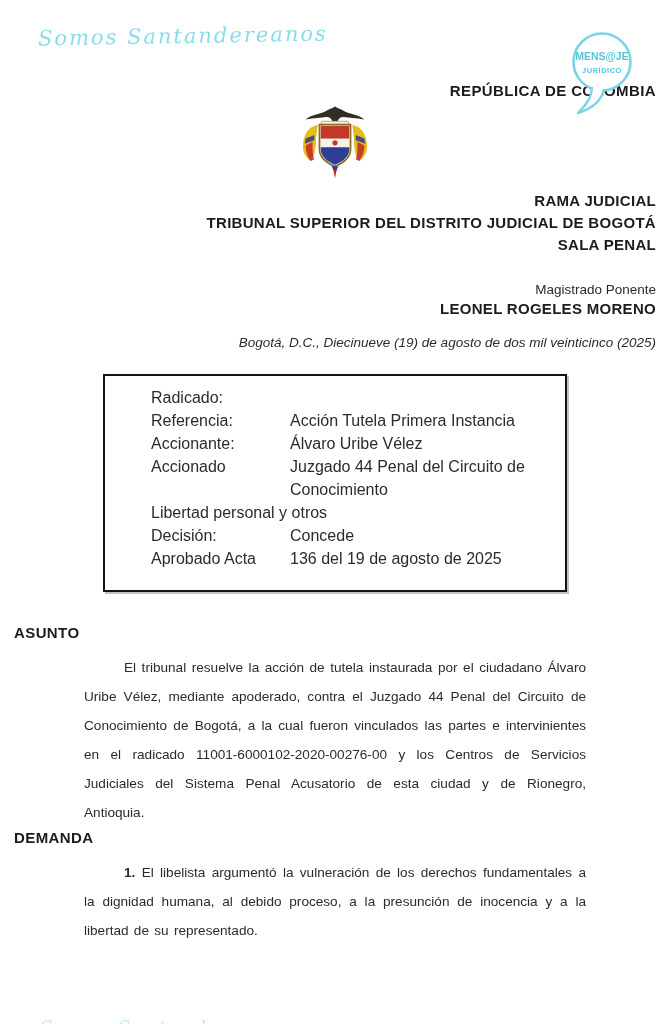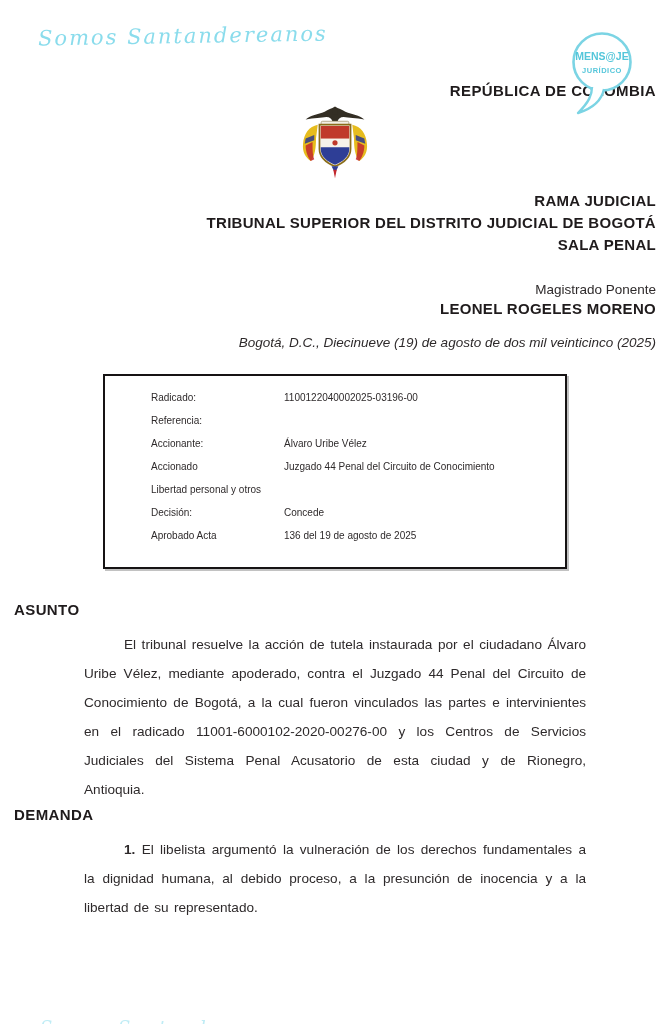--- a/index.html
+++ b/index.html
@@ -54,21 +54,21 @@
   .ponente-name  { font-weight:bold; font-size:15px; line-height:20px; letter-spacing:0.3px; color:#1f1b1c; }
   .dateline { margin-top:16px; font-size:13.5px;font-style:italic; }
 
   .case-box {
     width:464px;
     margin:24px auto 0 auto;
     border:2px solid #161314;
     box-shadow:2px 2px 0 rgba(120,120,120,0.45);
     padding:10px 10px 20px 46px;
   }
-  .case-row { display:flex; line-height:23px; font-size:10px; }
+  .case-row { display:flex; line-height:23px; font-size:16px;gap:6px; }
   .case-label { width:133px; flex:none; }
   .case-value { flex:1; }
 
   .section-heading {
     margin-top:32px;
     font-weight:bold; font-size:15px; letter-spacing:0.4px;
     color:#1f1b1c;
   }
   .body-para {
     width:502px;
@@ -134,24 +134,24 @@
   <div class="ponente-block centered">
     <div class="ponente-label">Magistrado Ponente</div>
     <div class="ponente-name">LEONEL ROGELES MORENO</div>
   </div>
 
   <div class="dateline centered">Bogotá, D.C., Diecinueve (19) de agosto de dos mil veinticinco (2025)</div>
 
   <div class="case-box">
     <div class="case-row">
       <span class="case-label">Radicado:</span>
-      <span class="case-value">1100122040002025-03196-00</span>
     </div>
     <div class="case-row">
       <span class="case-label">Referencia:</span>
+      <span class="case-value">Acción Tutela Primera Instancia</span>
     </div>
     <div class="case-row">
       <span class="case-label">Accionante:</span>
       <span class="case-value">Álvaro  Uribe Vélez</span>
     </div>
     <div class="case-row">
       <span class="case-label">Accionado</span>
       <span class="case-value">Juzgado 44 Penal del Circuito de Conocimiento</span>
     </div>
     <div class="case-row">

